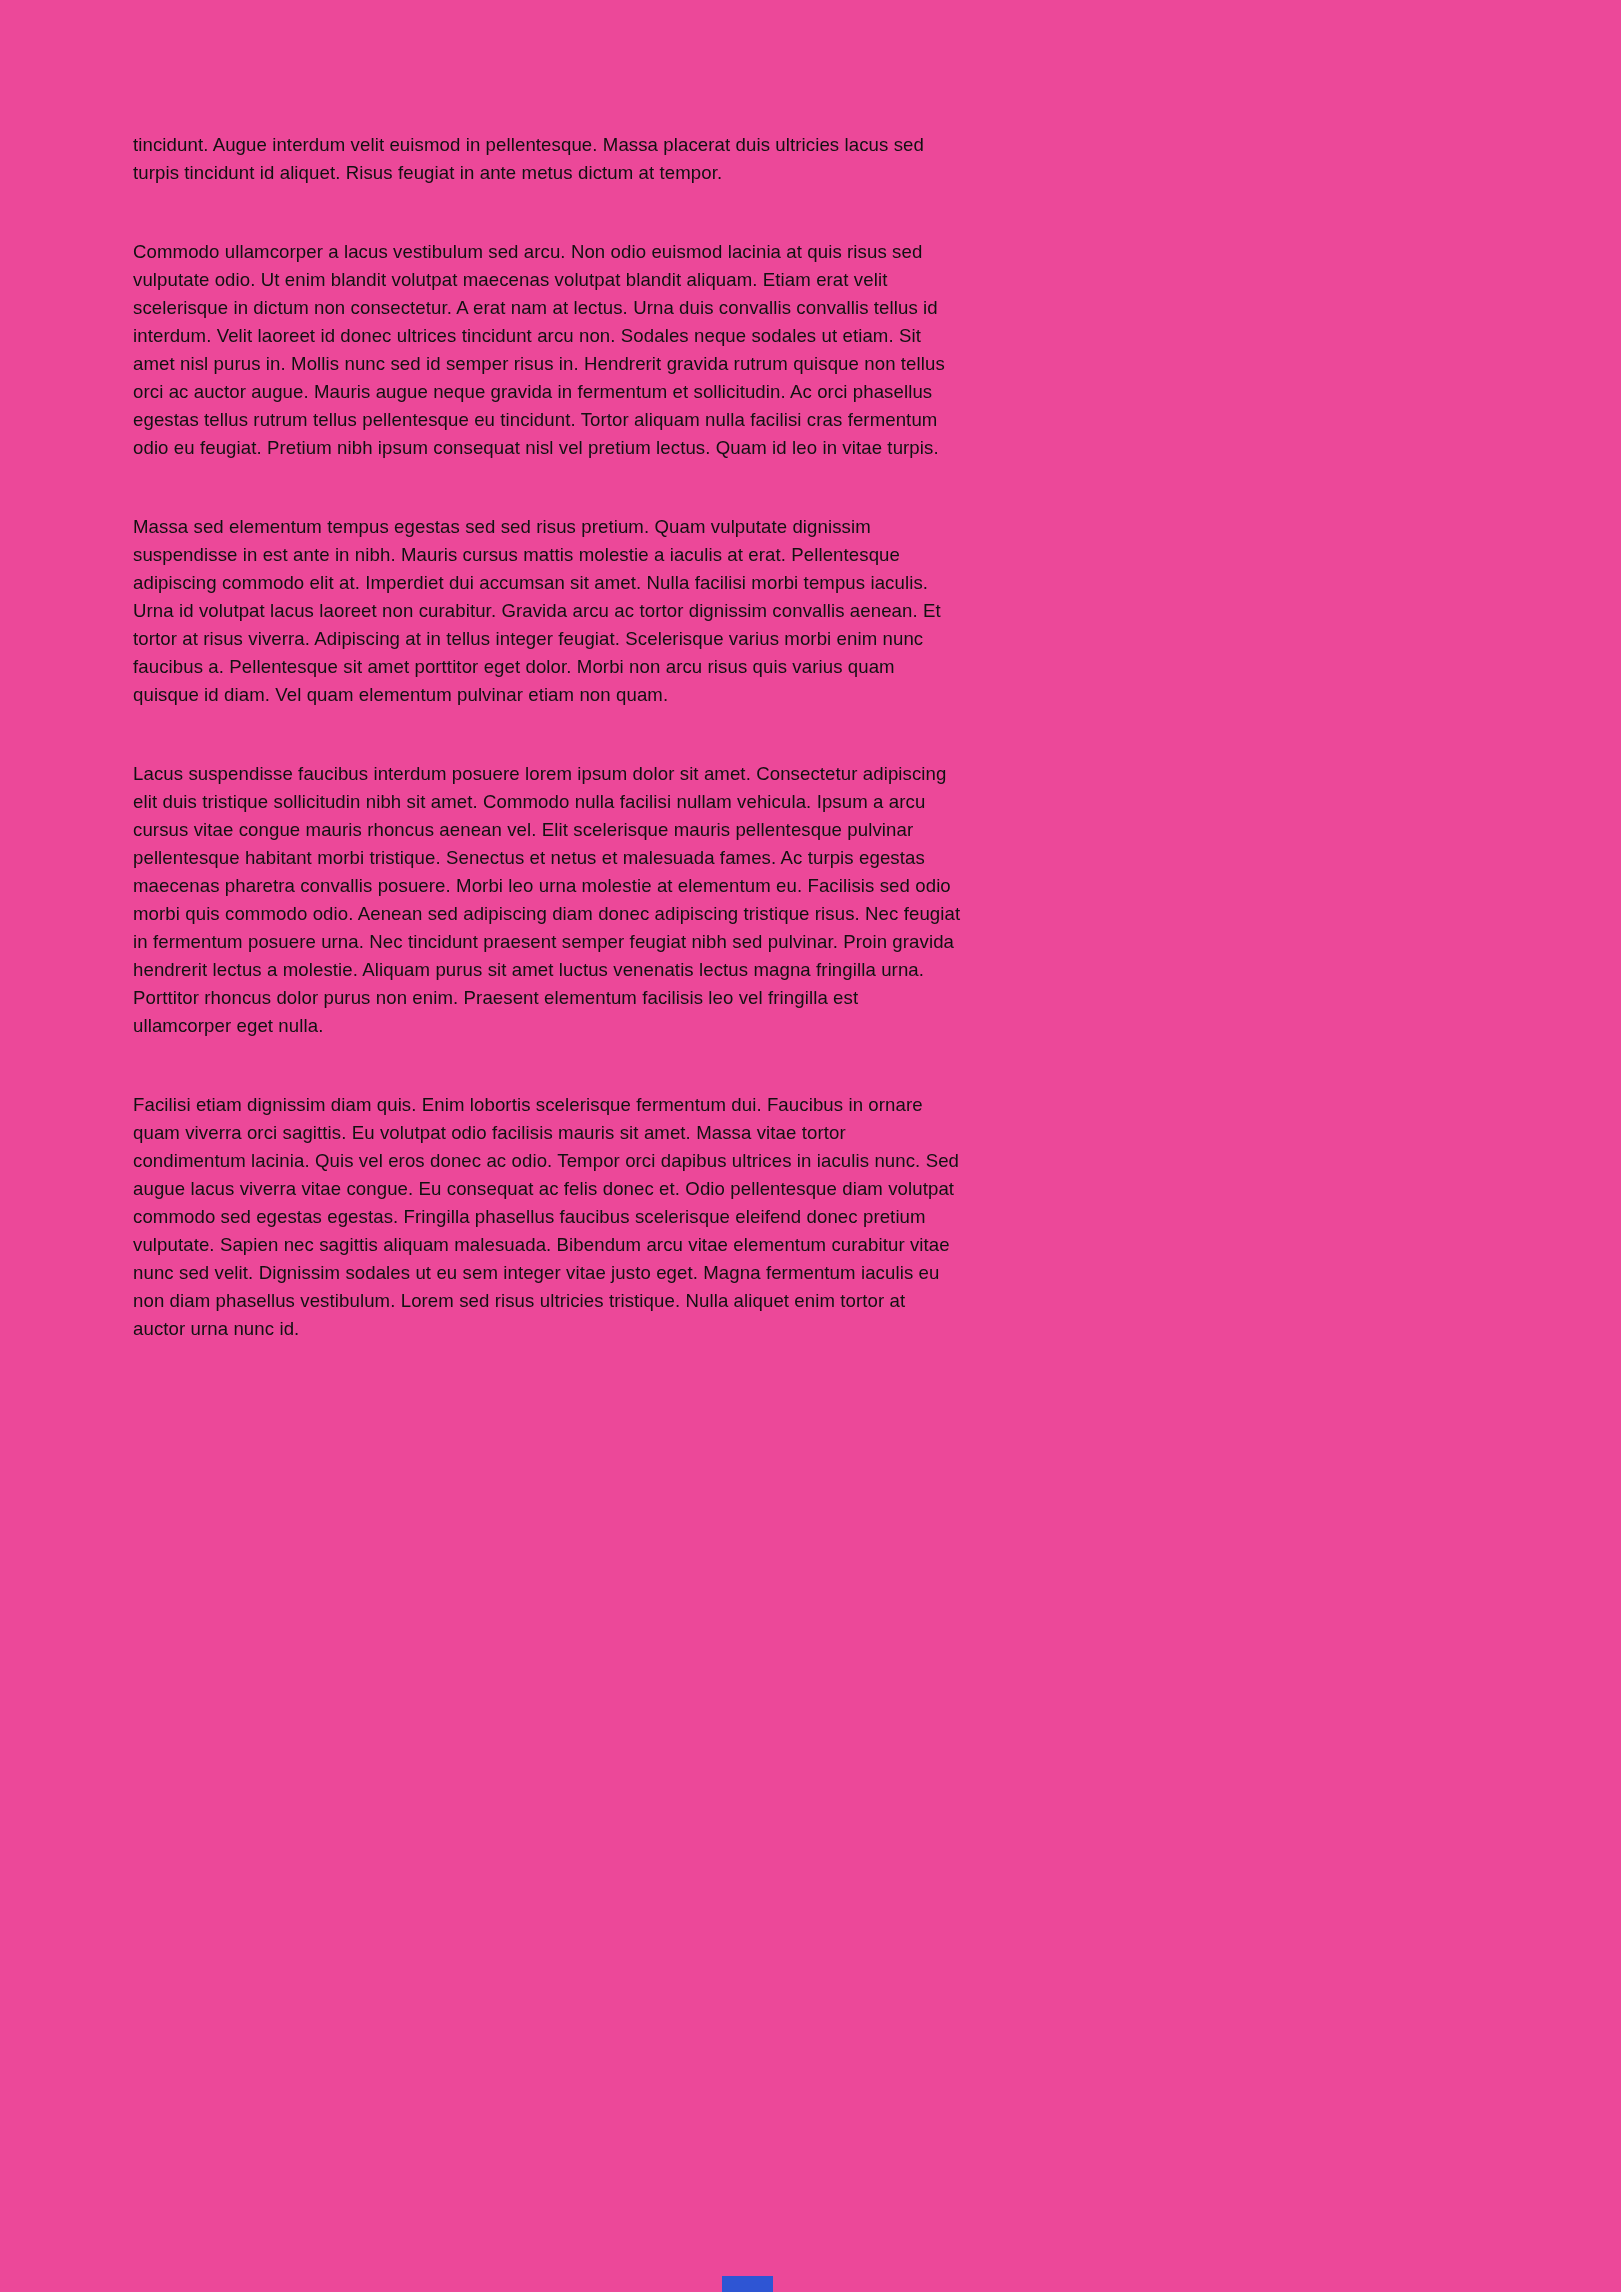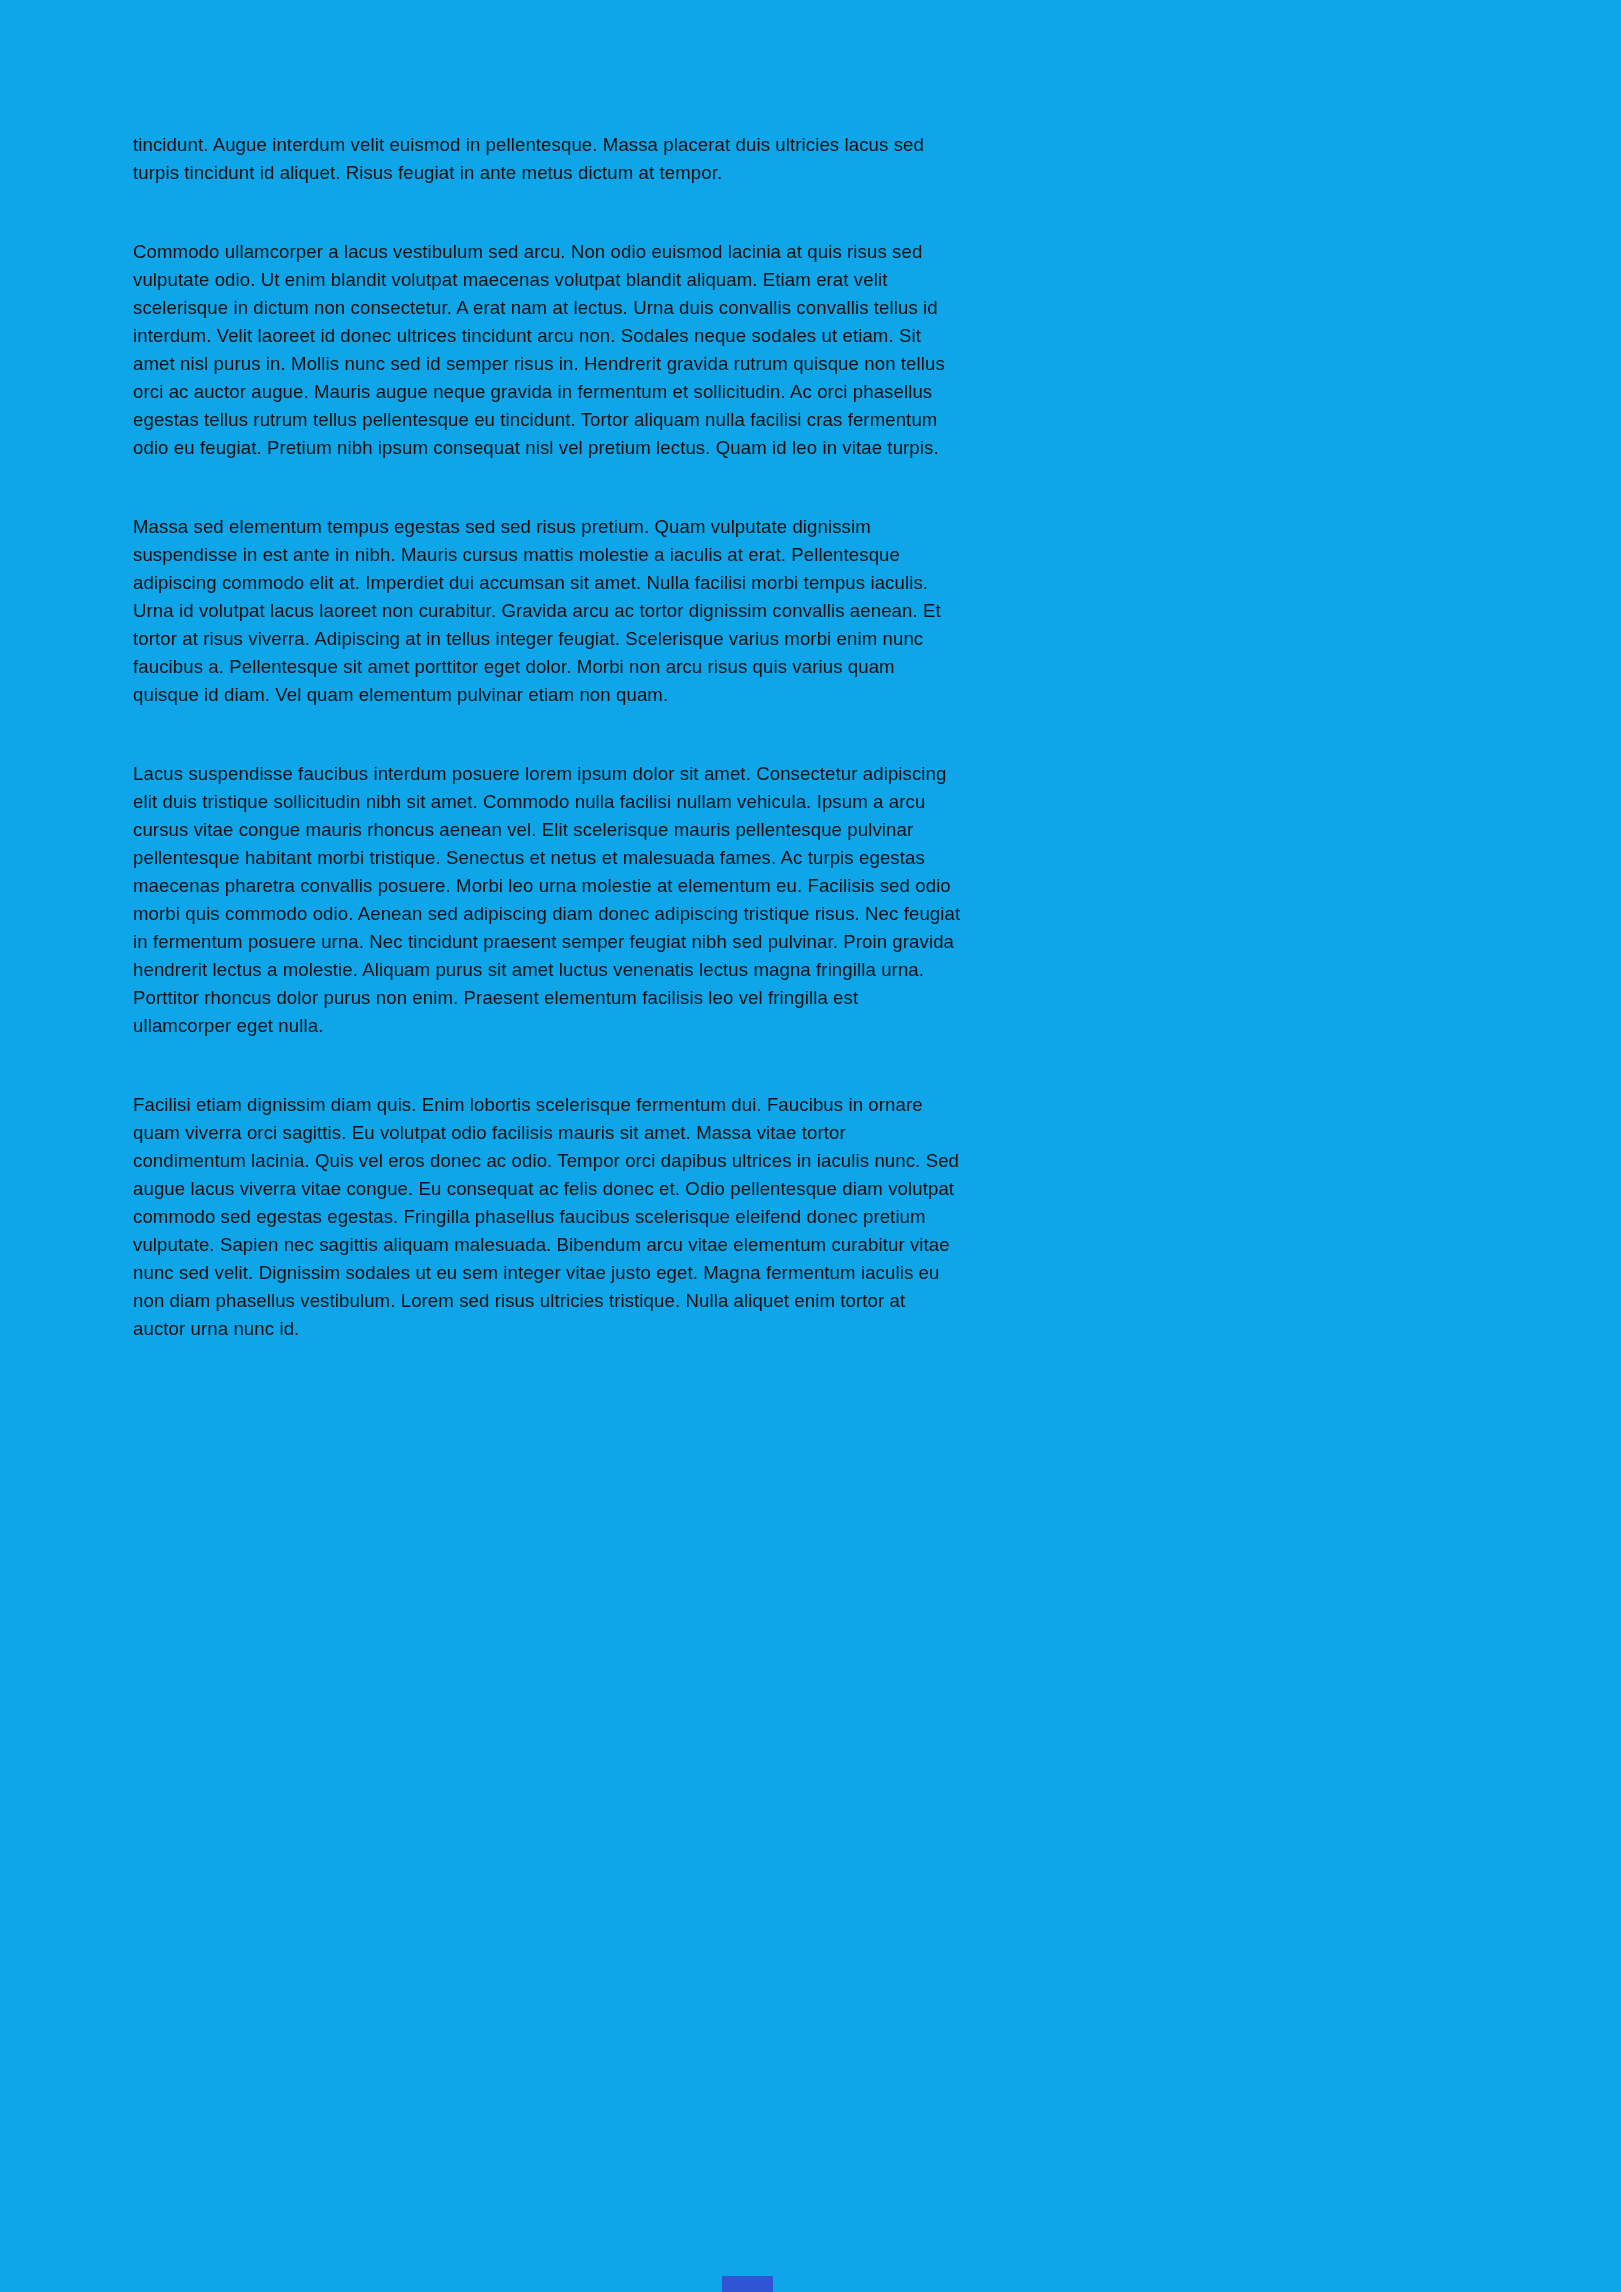--- a/index.html
+++ b/index.html
@@ -42,21 +42,21 @@
     left: 722px;
     top: 2276px;
     width: 51px;
     height: 16.7px;
     background: #2e55d4;
   }
 </style>
 </head>
 <body>
 
-<div class="page" style="background: #0ea5e9;">
+<div class="page" style="background: #ec4899;">
   <div class="text-block" style="color: rgb(17, 17, 17);">
     <p>tincidunt. Augue interdum velit euismod in pellentesque. Massa placerat duis ultricies lacus sed turpis tincidunt id aliquet. Risus feugiat in ante metus dictum at tempor.</p>
     <p>Commodo ullamcorper a lacus vestibulum sed arcu. Non odio euismod lacinia at quis risus sed vulputate odio. Ut enim blandit volutpat maecenas volutpat blandit aliquam. Etiam erat velit scelerisque in dictum non consectetur. A erat nam at lectus. Urna duis convallis convallis tellus id interdum. Velit laoreet id donec ultrices tincidunt arcu non. Sodales neque sodales ut etiam. Sit amet nisl purus in. Mollis nunc sed id semper risus in. Hendrerit gravida rutrum quisque non tellus orci ac auctor augue. Mauris augue neque gravida in fermentum et sollicitudin. Ac orci phasellus egestas tellus rutrum tellus pellentesque eu tincidunt. Tortor aliquam nulla facilisi cras fermentum odio eu feugiat. Pretium nibh ipsum consequat nisl vel pretium lectus. Quam id leo in vitae turpis.</p>
     <p>Massa sed elementum tempus egestas sed sed risus pretium. Quam vulputate dignissim suspendisse in est ante in nibh. Mauris cursus mattis molestie a iaculis at erat. Pellentesque adipiscing commodo elit at. Imperdiet dui accumsan sit amet. Nulla facilisi morbi tempus iaculis. Urna id volutpat lacus laoreet non curabitur. Gravida arcu ac tortor dignissim convallis aenean. Et tortor at risus viverra. Adipiscing at in tellus integer feugiat. Scelerisque varius morbi enim nunc faucibus a. Pellentesque sit amet porttitor eget dolor. Morbi non arcu risus quis varius quam quisque id diam. Vel quam elementum pulvinar etiam non quam.</p>
     <p>Lacus suspendisse faucibus interdum posuere lorem ipsum dolor sit amet. Consectetur adipiscing elit duis tristique sollicitudin nibh sit amet. Commodo nulla facilisi nullam vehicula. Ipsum a arcu cursus vitae congue mauris rhoncus aenean vel. Elit scelerisque mauris pellentesque pulvinar pellentesque habitant morbi tristique. Senectus et netus et malesuada fames. Ac turpis egestas maecenas pharetra convallis posuere. Morbi leo urna molestie at elementum eu. Facilisis sed odio morbi quis commodo odio. Aenean sed adipiscing diam donec adipiscing tristique risus. Nec feugiat in fermentum posuere urna. Nec tincidunt praesent semper feugiat nibh sed pulvinar. Proin gravida hendrerit lectus a molestie. Aliquam purus sit amet luctus venenatis lectus magna fringilla urna. Porttitor rhoncus dolor purus non enim. Praesent elementum facilisis leo vel fringilla est ullamcorper eget nulla.</p>
     <p>Facilisi etiam dignissim diam quis. Enim lobortis scelerisque fermentum dui. Faucibus in ornare quam viverra orci sagittis. Eu volutpat odio facilisis mauris sit amet. Massa vitae tortor condimentum lacinia. Quis vel eros donec ac odio. Tempor orci dapibus ultrices in iaculis nunc. Sed augue lacus viverra vitae congue. Eu consequat ac felis donec et. Odio pellentesque diam volutpat commodo sed egestas egestas. Fringilla phasellus faucibus scelerisque eleifend donec pretium vulputate. Sapien nec sagittis aliquam malesuada. Bibendum arcu vitae elementum curabitur vitae nunc sed velit. Dignissim sodales ut eu sem integer vitae justo eget. Magna fermentum iaculis eu non diam phasellus vestibulum. Lorem sed risus ultricies tristique. Nulla aliquet enim tortor at auctor urna nunc id.</p>
   </div>
   <div class="artifact" style="background: rgb(46, 85, 212);"></div>
 </div>
 

